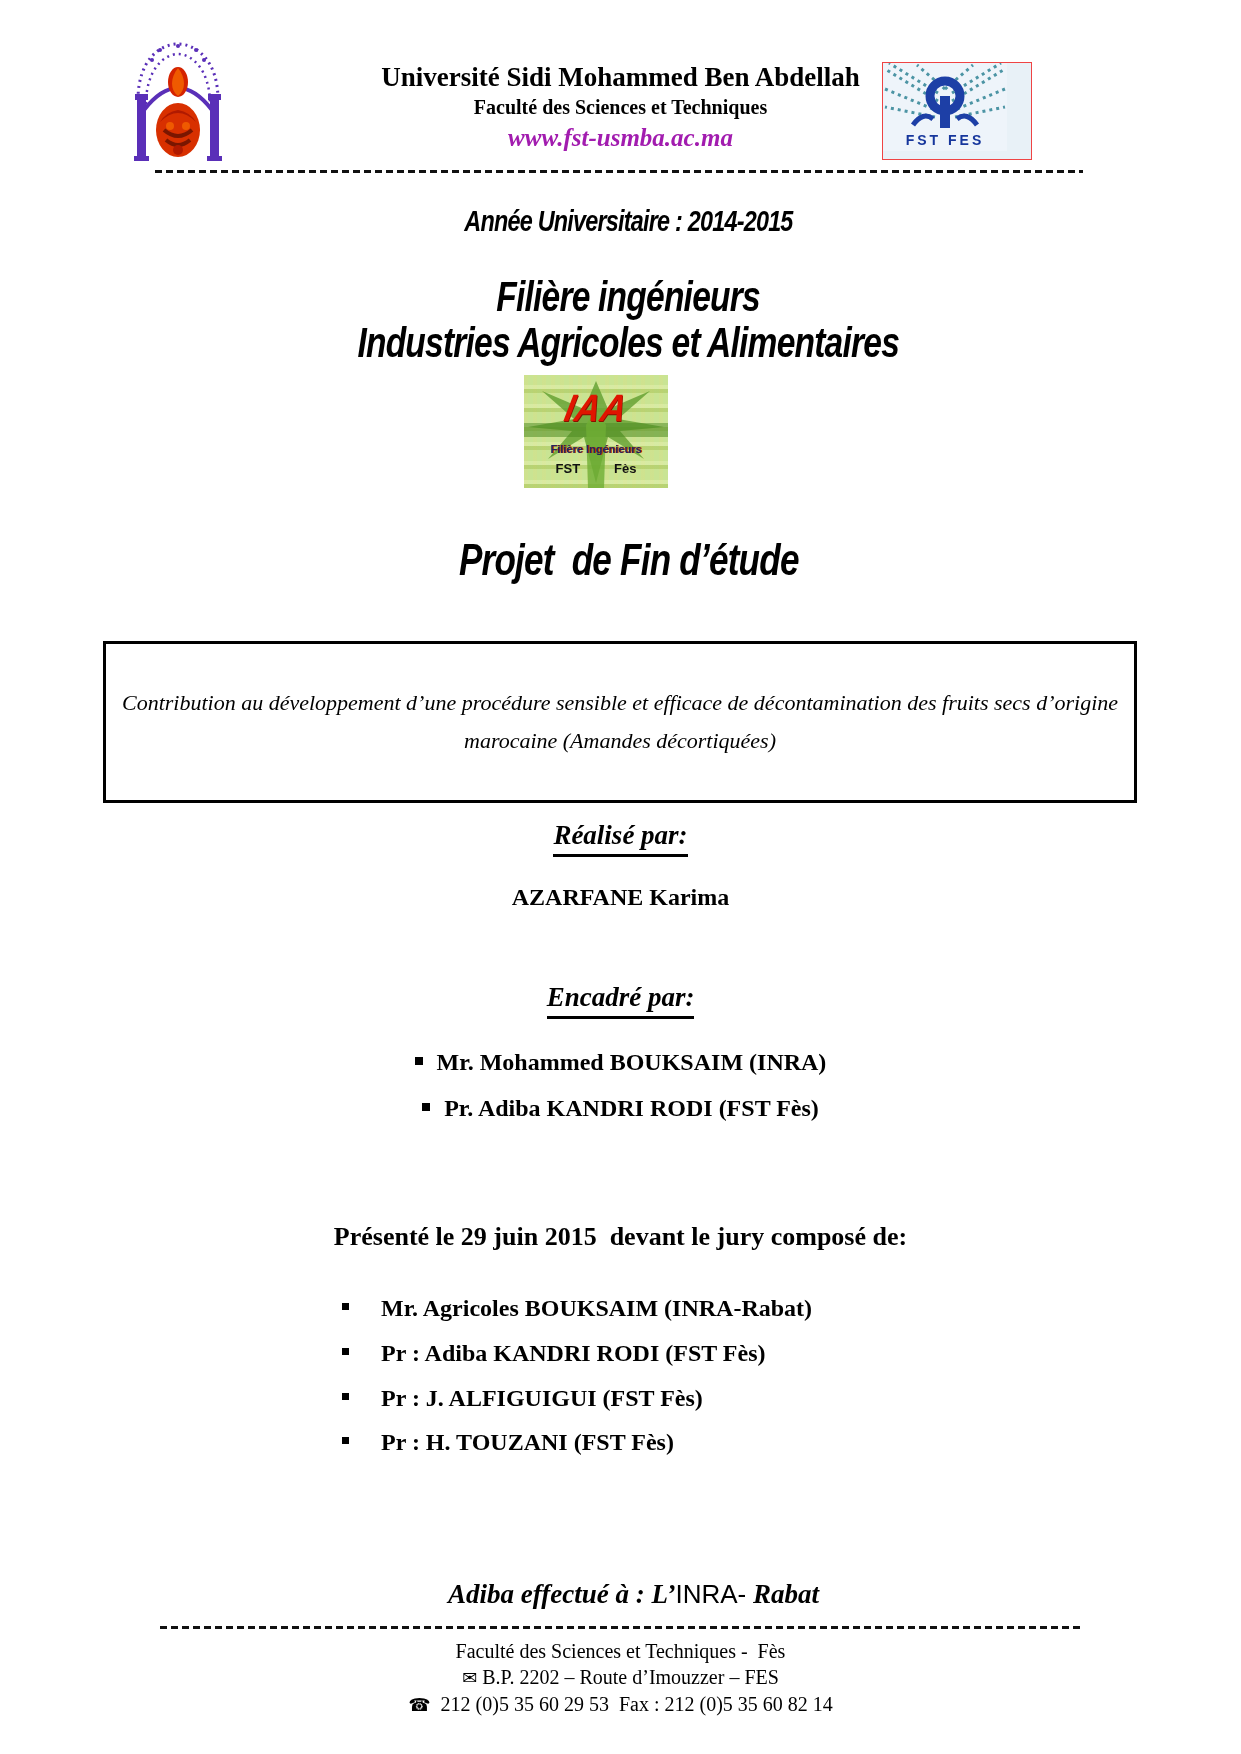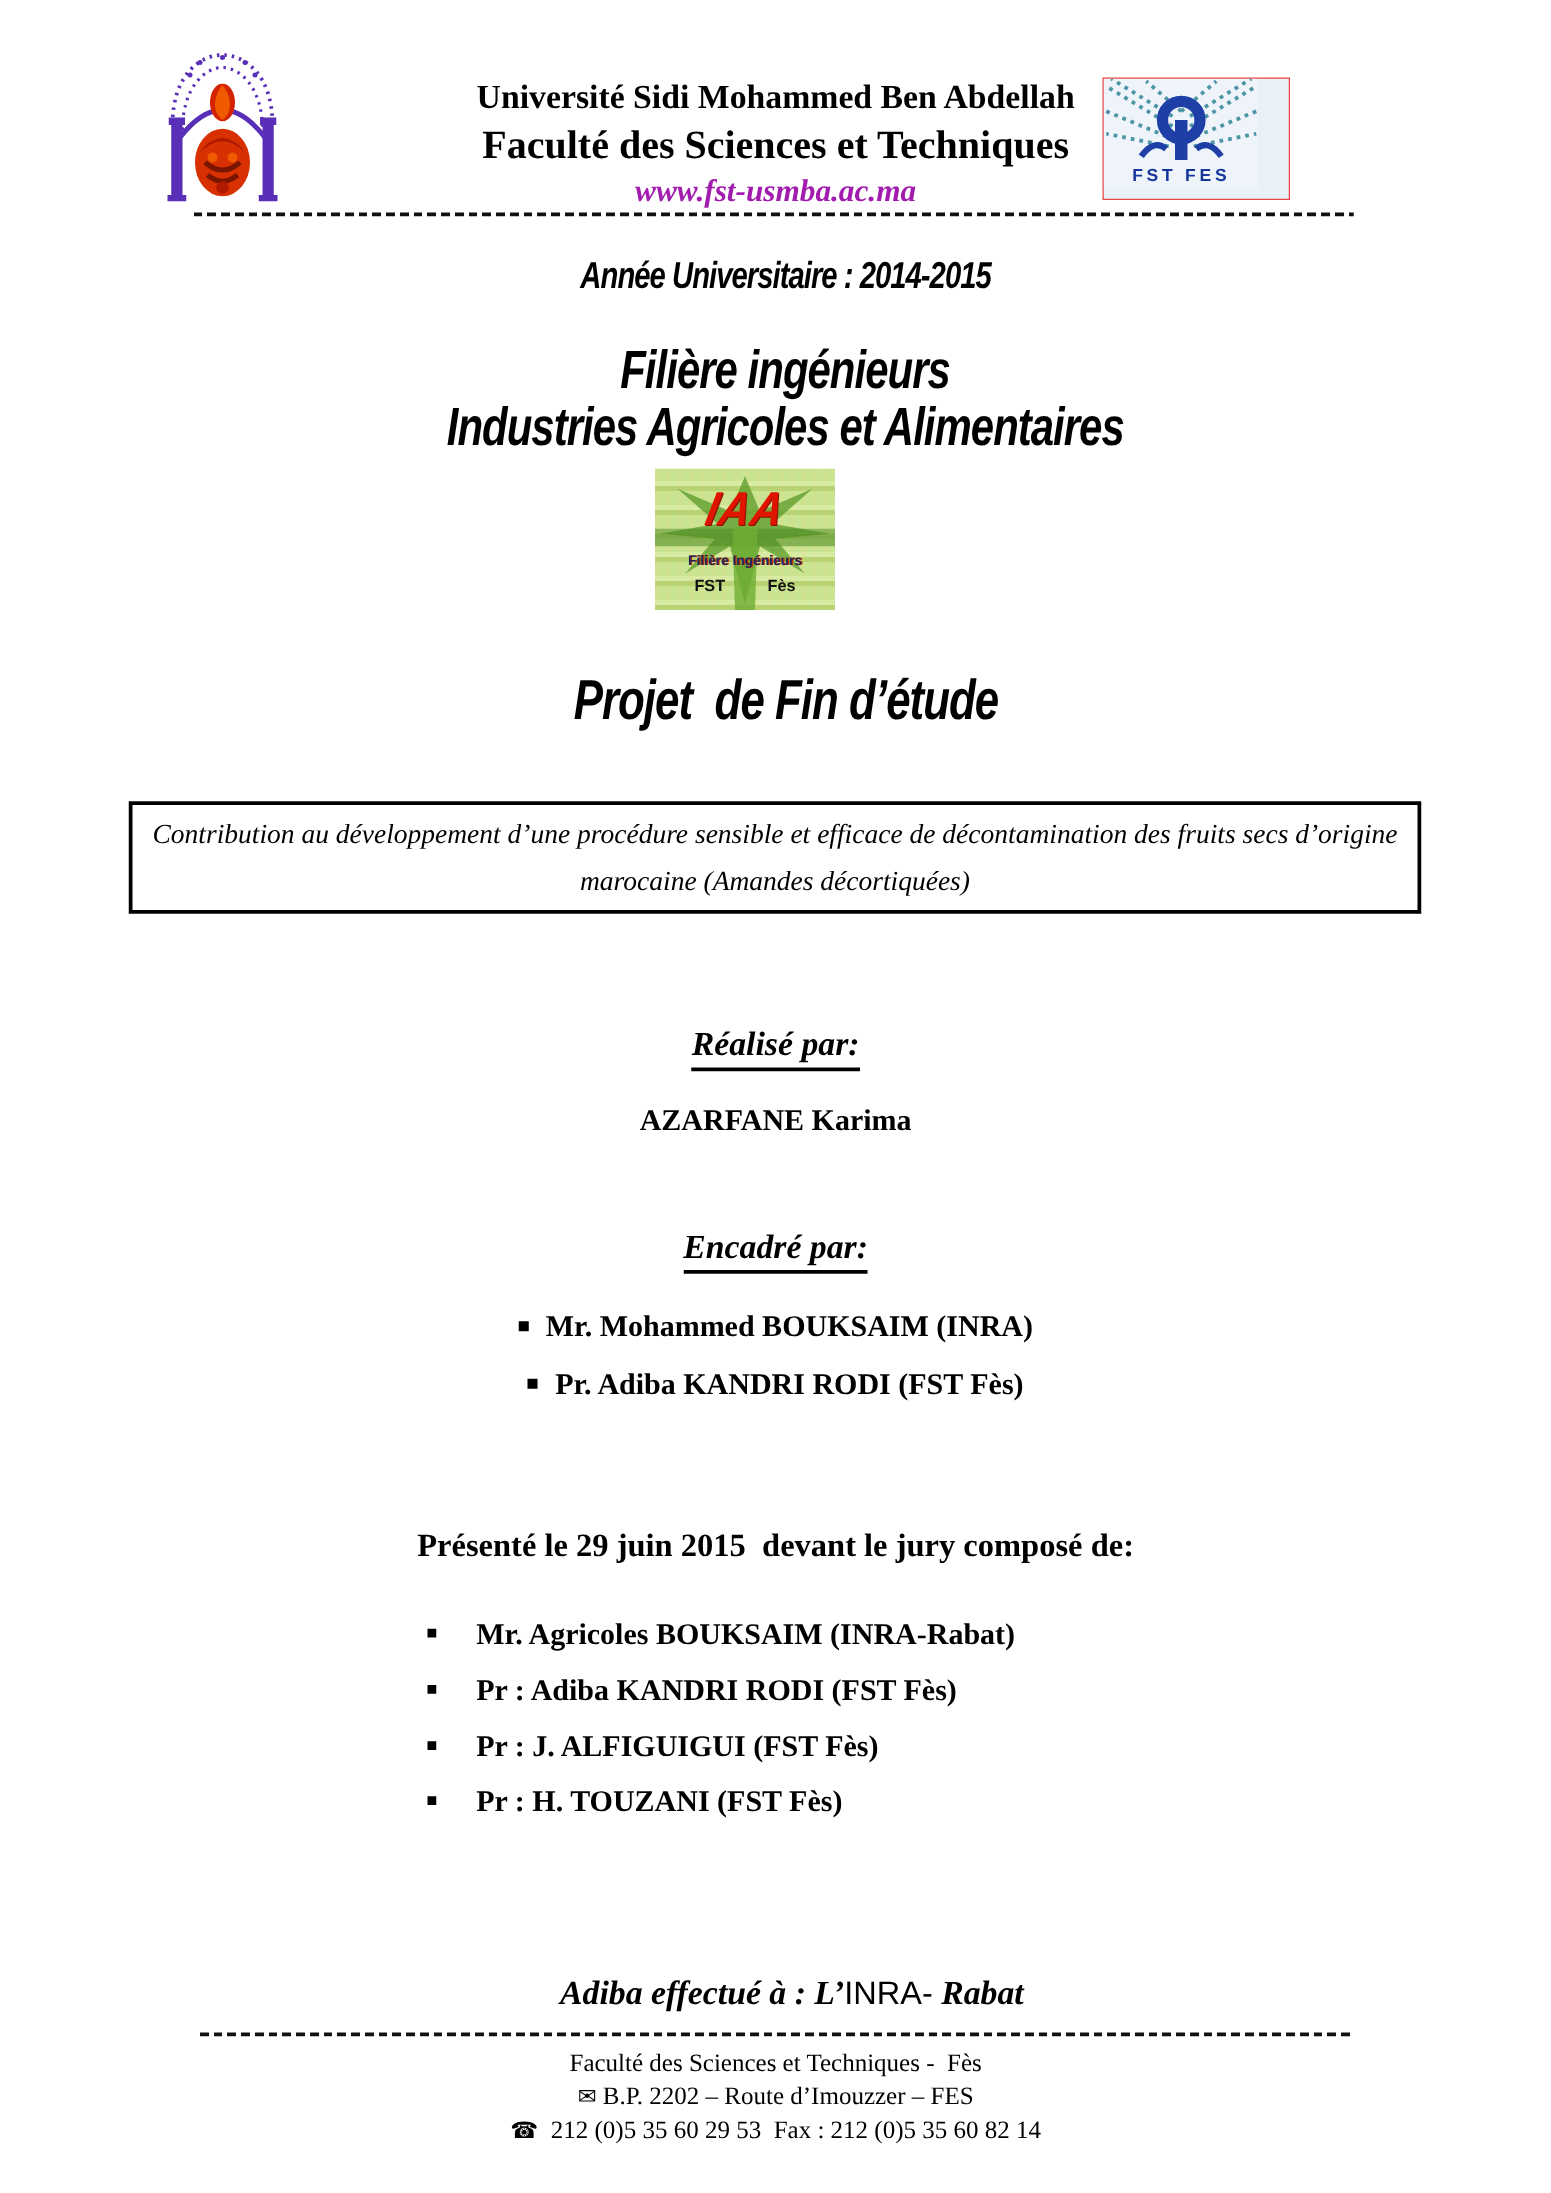--- a/index.html
+++ b/index.html
@@ -5,21 +5,21 @@
   html,body { margin:0; padding:0; background:#ffffff; }
   .page {
     position:relative; width:1241px; height:1754px; margin:0 auto;
     background:#ffffff; color:#000;
     font-family:"Liberation Serif", serif; overflow:hidden;
   }
   
   .hdr-left { position:absolute; left:130px; top:38px; width:96px; height:128px; }
   .hdr-center { position:absolute; left:0; right:0; top:60px; text-align:center; line-height:1.28; }
   .u-name { font-size:27px; font-weight:bold; }
-  .f-name { font-size:32px; font-weight:bold; }
+  .f-name { font-size:20px; font-weight:bold; }
   .site   { font-size:25px; font-weight:bold; font-style:italic; color:#a21caf; display:inline-block; margin-top:2px; cursor:pointer; }
   .hdr-right { position:absolute; left:882px; top:62px; width:150px; height:98px;
                border:1px solid #ef4444; box-sizing:border-box; background:#e8f1f7; }
   .hdr-right svg { display:block; }
   
   .dashrule { position:absolute; height:3px;
     background-image:repeating-linear-gradient(90deg,#111 0 7px,transparent 7px 11px); }
   .dash-top    { left:155px; width:928px; top:170px; }
   .dash-bottom { left:160px; width:922px; top:1626px; }
   
@@ -44,21 +44,21 @@
   .iaa-acronym { position:relative; margin-top:14px; display:inline-block;
     font-family:"Liberation Sans", sans-serif; font-weight:bold; font-style:italic;
     font-size:38px; color:#e01500; transform:skewX(-12deg) scaleX(0.9);
     text-shadow:1px 1px 0 #8a1000; letter-spacing:1px; line-height:1; }
   .iaa-line1 { position:absolute; left:0; right:0; top:68px;
     font-family:"Liberation Sans", sans-serif; font-weight:bold; font-size:11px;
     color:#24245e; text-shadow:1px 0 0 #c03000; }
   .iaa-line2 { position:absolute; left:0; right:0; top:86px; display:flex; justify-content:center; gap:34px;
     font-family:"Liberation Sans", sans-serif; font-weight:bold; font-size:13px; color:#111; }
   
-  .title-box { position:absolute; left:103px; top:641px; width:1034px; height:90px;
+  .title-box { position:absolute; left:103px; top:641px; width:1034px; height:162px;
     border:3px solid #000; box-sizing:border-box; display:flex; align-items:center; justify-content:center; }
   .title-box .title-text { font-style:italic; font-size:22px; line-height:1.75;
     text-align:center; padding:0 14px; font-family:"Liberation Serif", serif; }
   
   .center-line { position:absolute; left:0; right:0; text-align:center; }
   .h-underline { display:inline-block; font-size:27px; font-weight:bold; font-style:italic;
     padding-bottom:3px; border-bottom:3px solid #000; }
   .realise-h { top:820px; }
   .realise-n { top:884px; font-size:24px; font-weight:bold; }
   .encadre-h { top:982px; }

